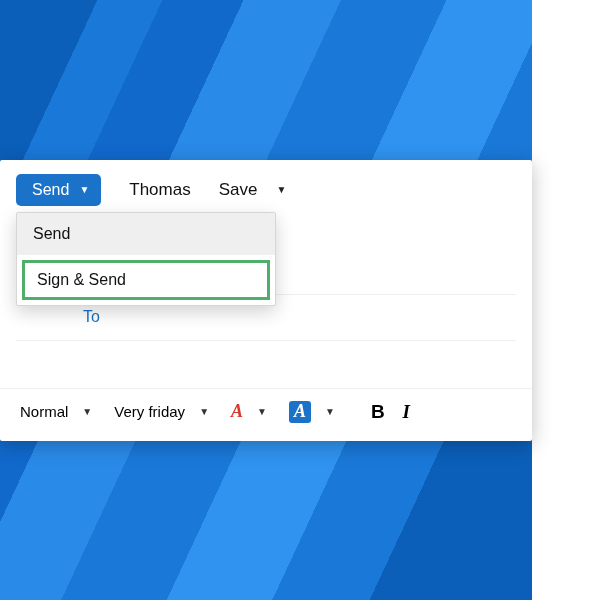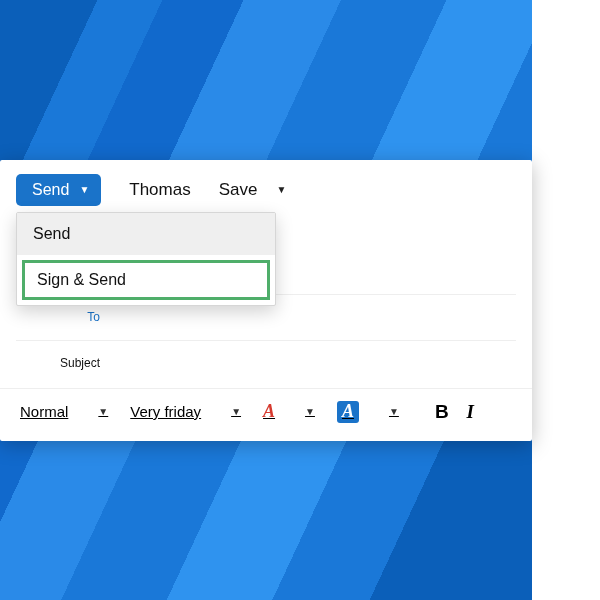--- a/index.html
+++ b/index.html
@@ -54,21 +54,21 @@
   }
   .dd-item.hover { background: #efefef; }
   .dd-item.highlight {
     outline: 3px solid #4fae6a; outline-offset: -4px;
     margin: 4px;
   }
 
   .fields { padding: 4px 16px 2px 16px; position: relative; }
   .row { display: flex; align-items: center; min-height: 46px; border-top: 1px solid #eee; }
   .row:first-child { border-top: none; }
-  .row .lbl { width: 98px; text-align: right; padding-right: 14px; font-size: 12px; color: #111; }
+  .row .lbl { width: 98px; text-align: right; padding-right: 14px; font-size: 16px; color: #111; }
   .row .lbl.link { color: #1a73c9; }
   .row .val { flex: 1; }
 
   .from-pill {
     font-size: 15px; color: #222;
     display: inline-flex; align-items: center; gap: 8px;
   }
   .key-icon {
     width: 22px; height: 12px; position: relative;
   }
@@ -91,22 +91,22 @@
     padding: 7px 10px; font-size: 15.5px; width: 100%;
   }
   .subject-wrap { padding: 6px 0 10px 0; }
 
   .format-bar {
     display: flex; align-items: center; gap: 10px;
     padding: 10px 14px 12px 14px; border-top: 1px solid #eee;
     font-size: 15px;
   }
   .sel {
-    display: inline-flex; align-items: center; gap: 30px;
-    padding: 2px 6px; cursor: pointer; text-decoration: underline;
+    display: inline-flex; align-items: center; gap: 14px;
+    padding: 2px 6px; cursor: pointer;
   }
   .sel .chev { font-size: 10px; color: #333; }
   .color-a {
     font-family: Georgia, 'Times New Roman', serif; font-style: italic;
     font-weight: 600; font-size: 18px;
   }
   .red { color: #d63a2f; }
   .blue-bg {
     background: #1a73c9; color: #fff; padding: 0 5px 1px 5px; border-radius: 3px;
   }
@@ -146,21 +146,20 @@
             <span class="key-icon"></span>
           </span>
         </div>
       </div>
 
       <div class="row">
         <div class="lbl link">To</div>
       </div>
 
       <div class="row">
-        <div class="lbl">Subject</div>
       </div>
     </div>
 
     <div class="format-bar">
       <div class="sel">
         <span>Normal</span>
         <span class="chev">▼</span>
       </div>
       <div class="sel">
         <span>Very friday</span>

